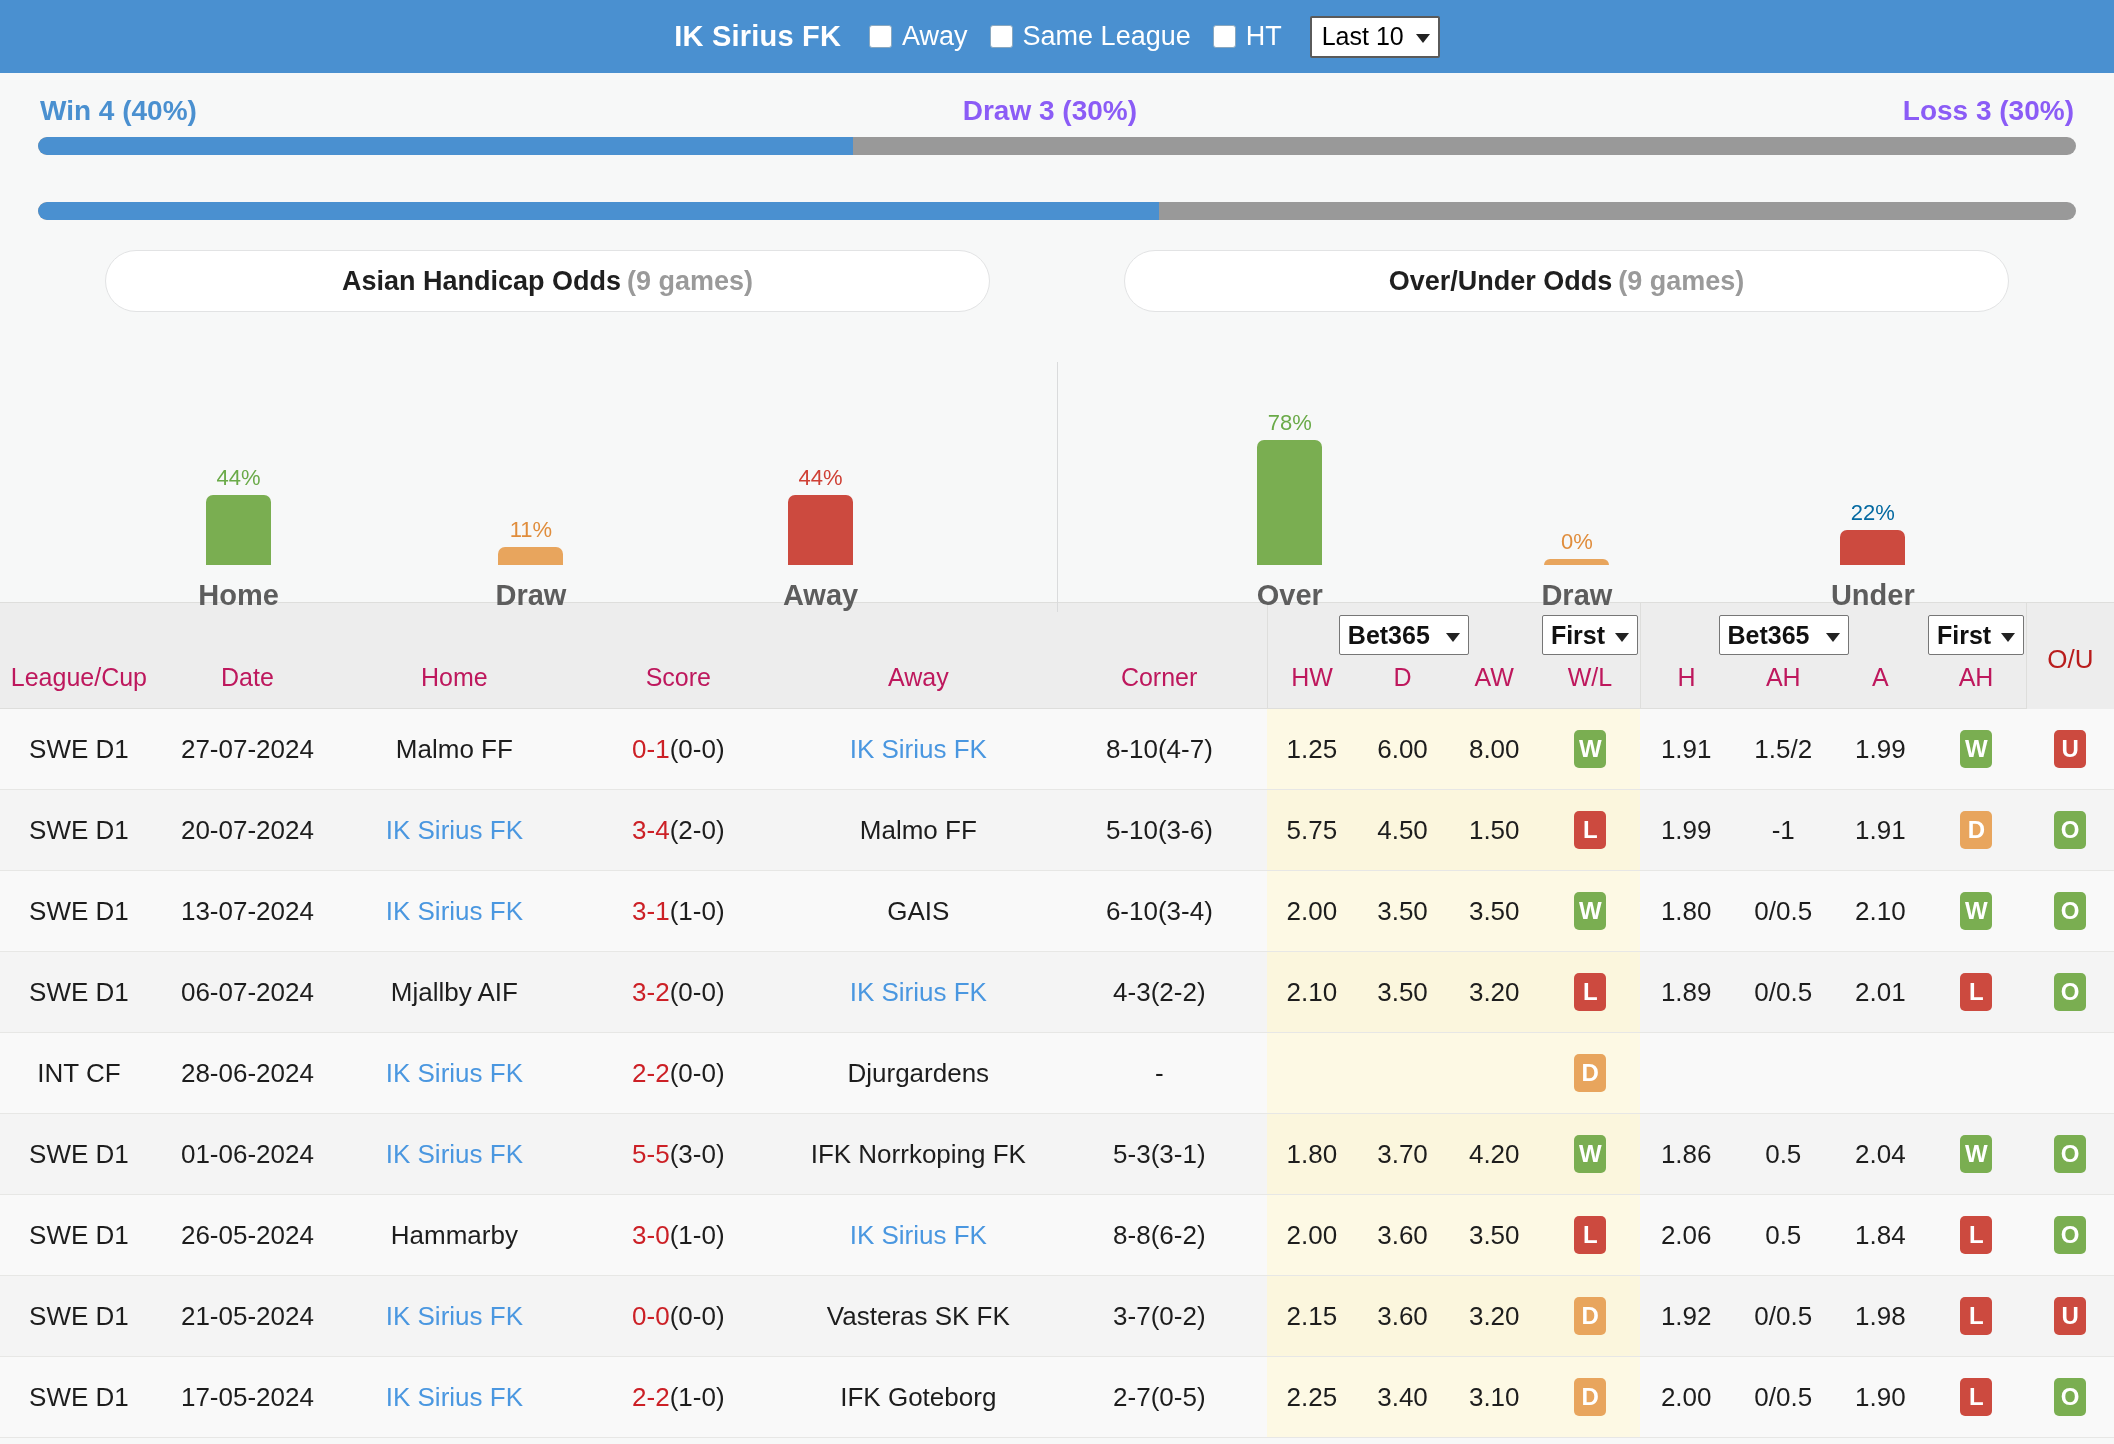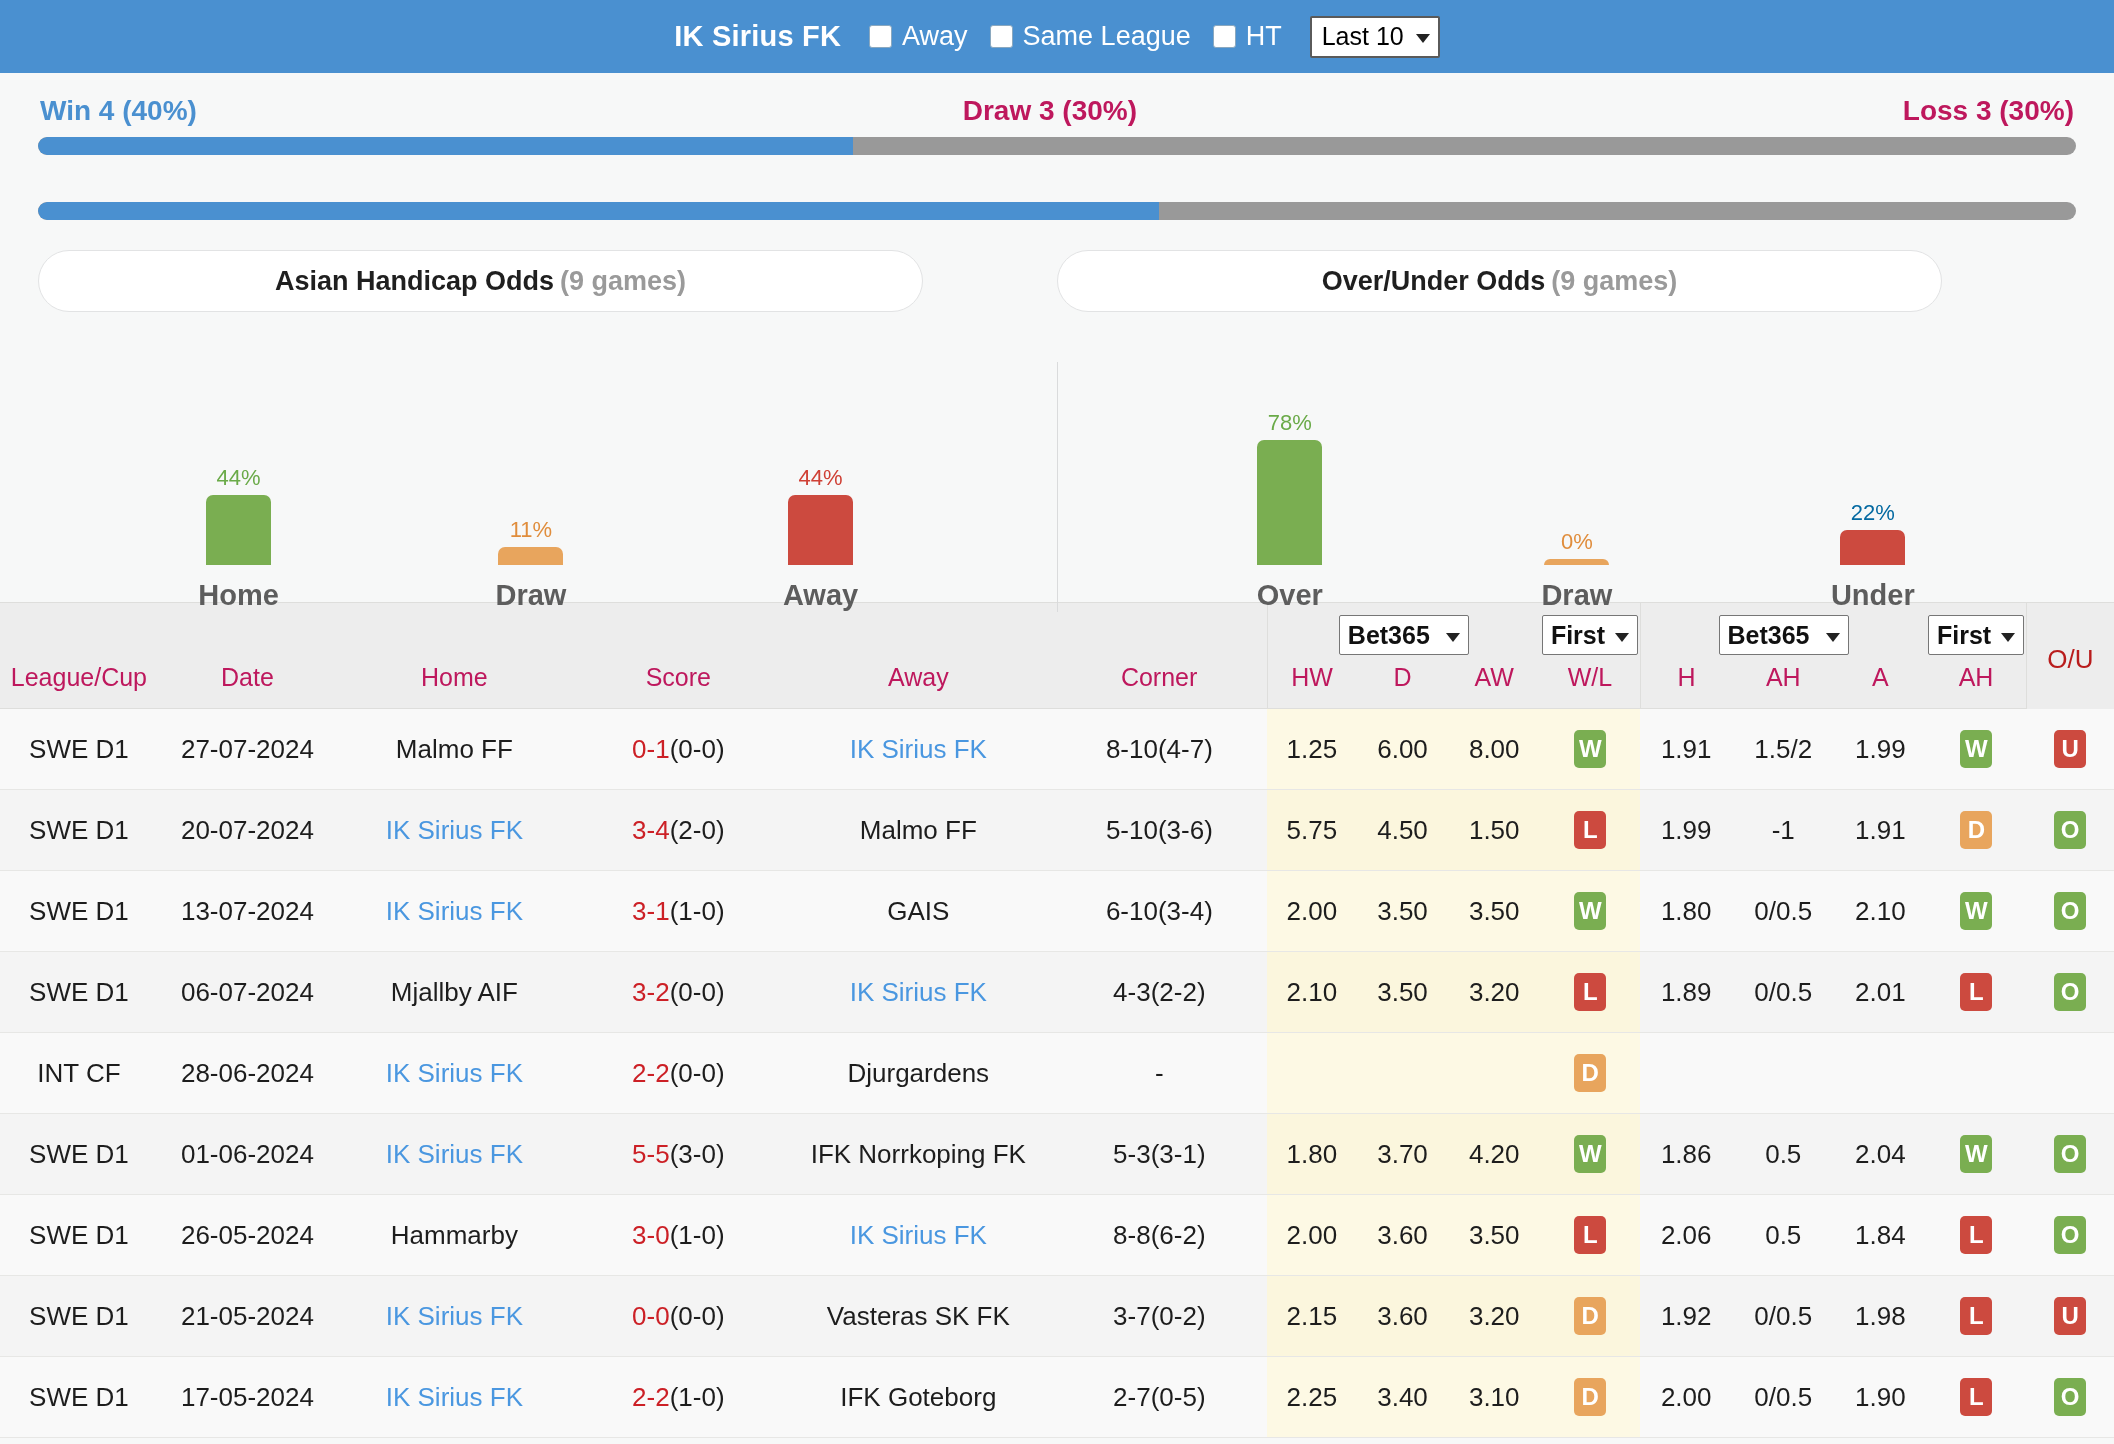--- a/index.html
+++ b/index.html
@@ -80,21 +80,21 @@
   }
   .sum-row-labels {
     display: flex;
     justify-content: space-between;
     align-items: baseline;
     font-size: 28px;
     font-weight: bold;
     padding: 0 2px 10px 2px;
   }
   .lbl-blue { color: #4a90d0; }
-  .lbl-gray { color: #be185d; }
+  .lbl-gray { color: #8b5cf6; }
   .lbl-dark { color: #2b2b2b; }
   .bar-track {
     height: 18px;
     background: #999999;
     border-radius: 9px;
     overflow: hidden;
     position: relative;
   }
   .bar-fill {
     height: 100%;
@@ -102,21 +102,21 @@
     border-radius: 9px 0 0 9px;
   }
   .sum-gap { height: 47px; }
 
   
   .pills {
     display: flex;
     padding: 26px 38px 0 38px;
     gap: 0;
   }
-  .pill-wrap { flex: 1; display: flex; }
+  .pill-wrap { flex: 1; display: flex; justify-content: center; }
   .pill {
     width: 885px;
     height: 62px;
     background: #ffffff;
     border: 1px solid #e2e3e4;
     border-radius: 31px;
     display: flex;
     align-items: center;
     justify-content: center;
     font-size: 27px;

